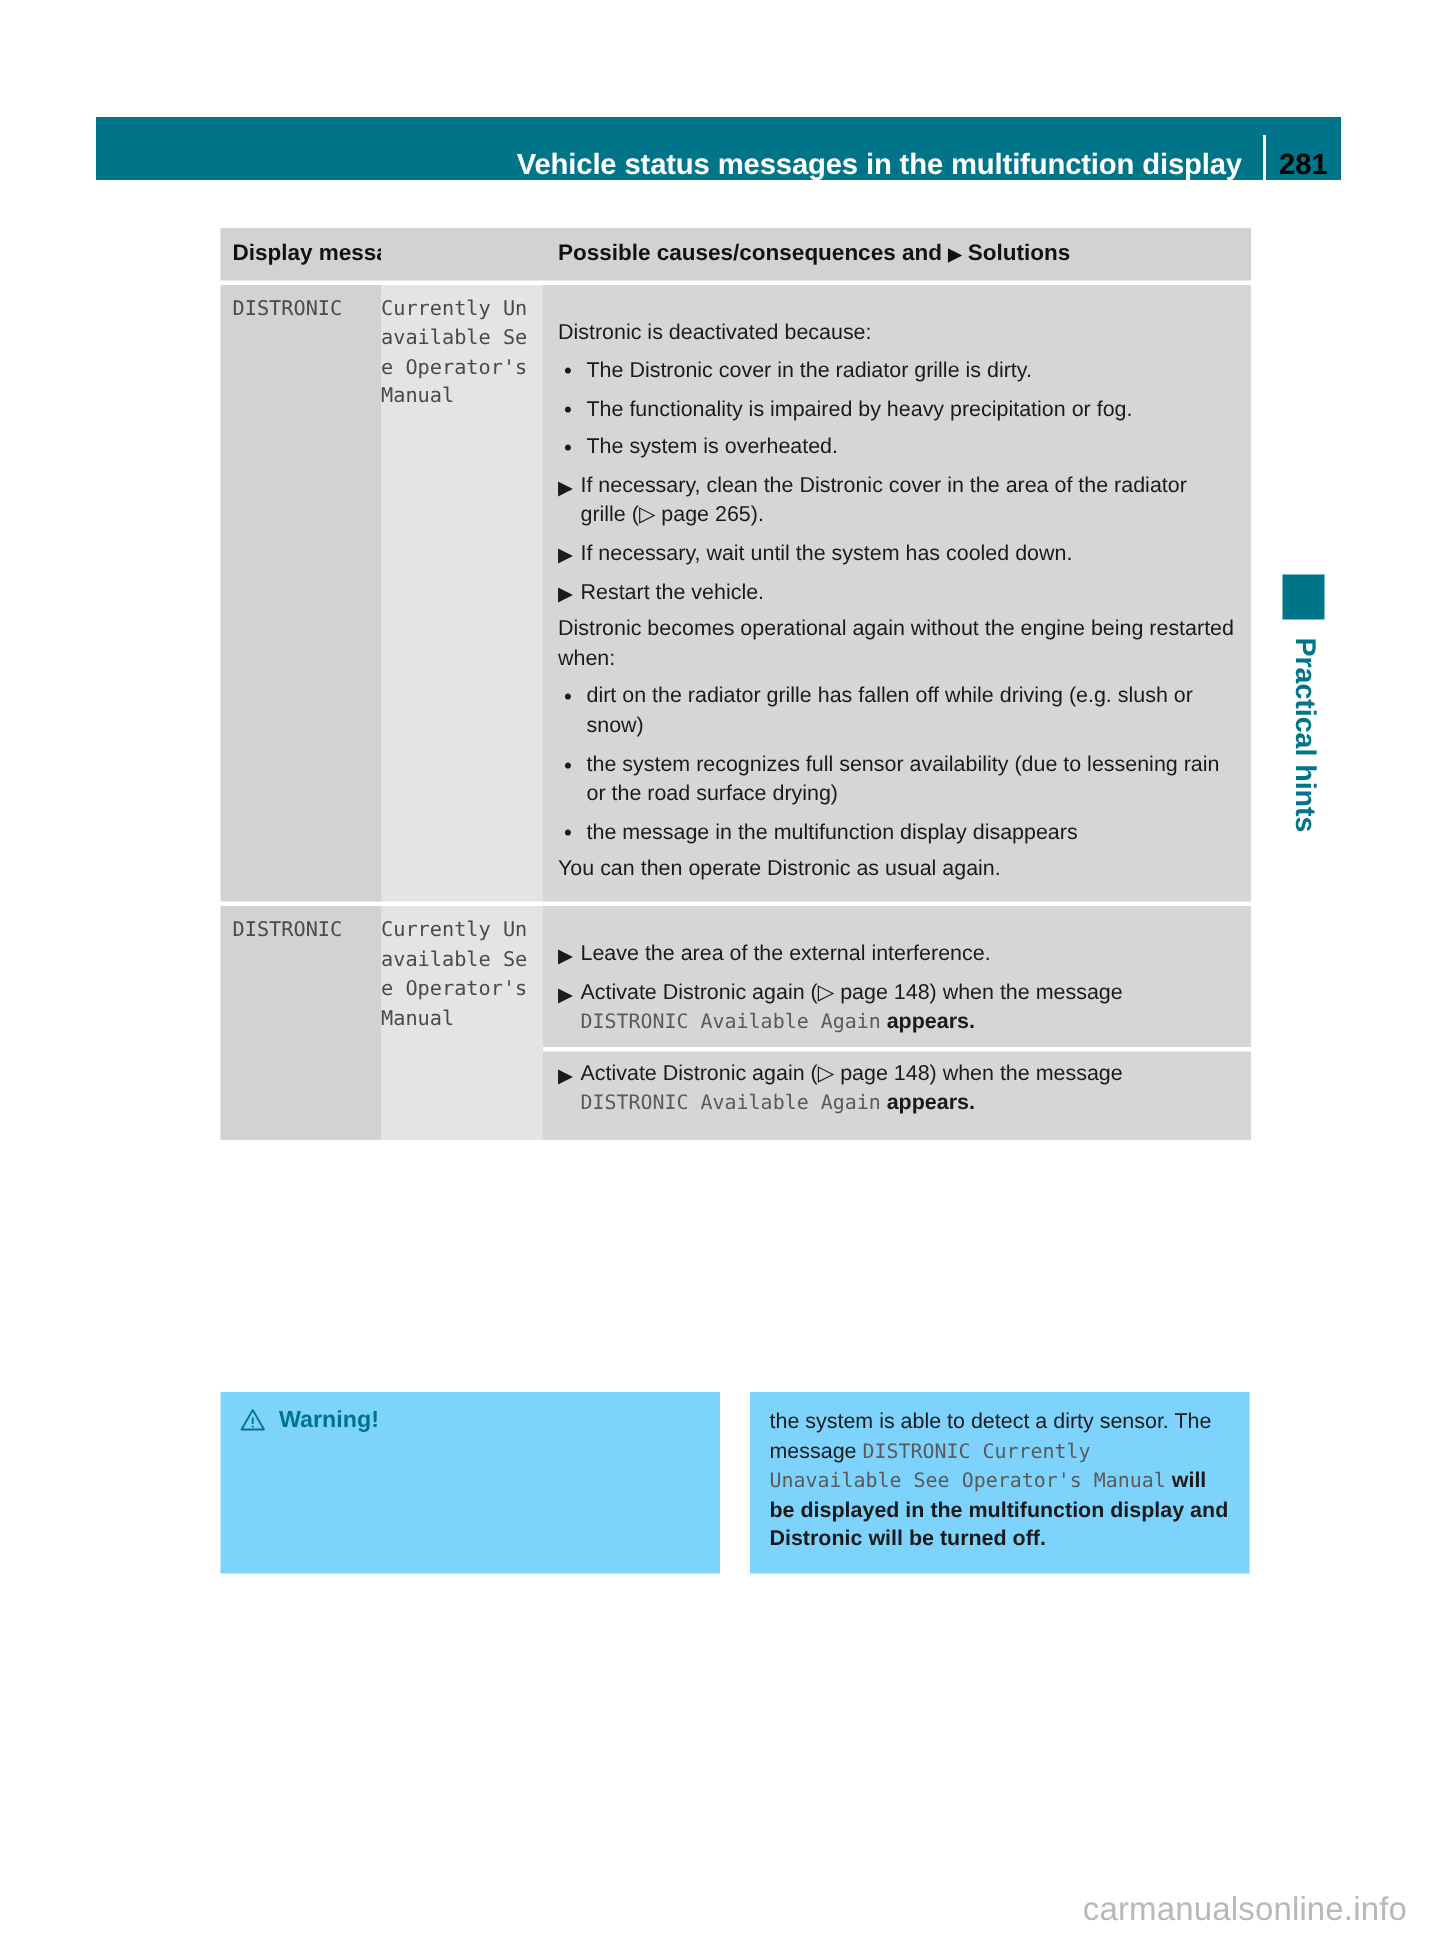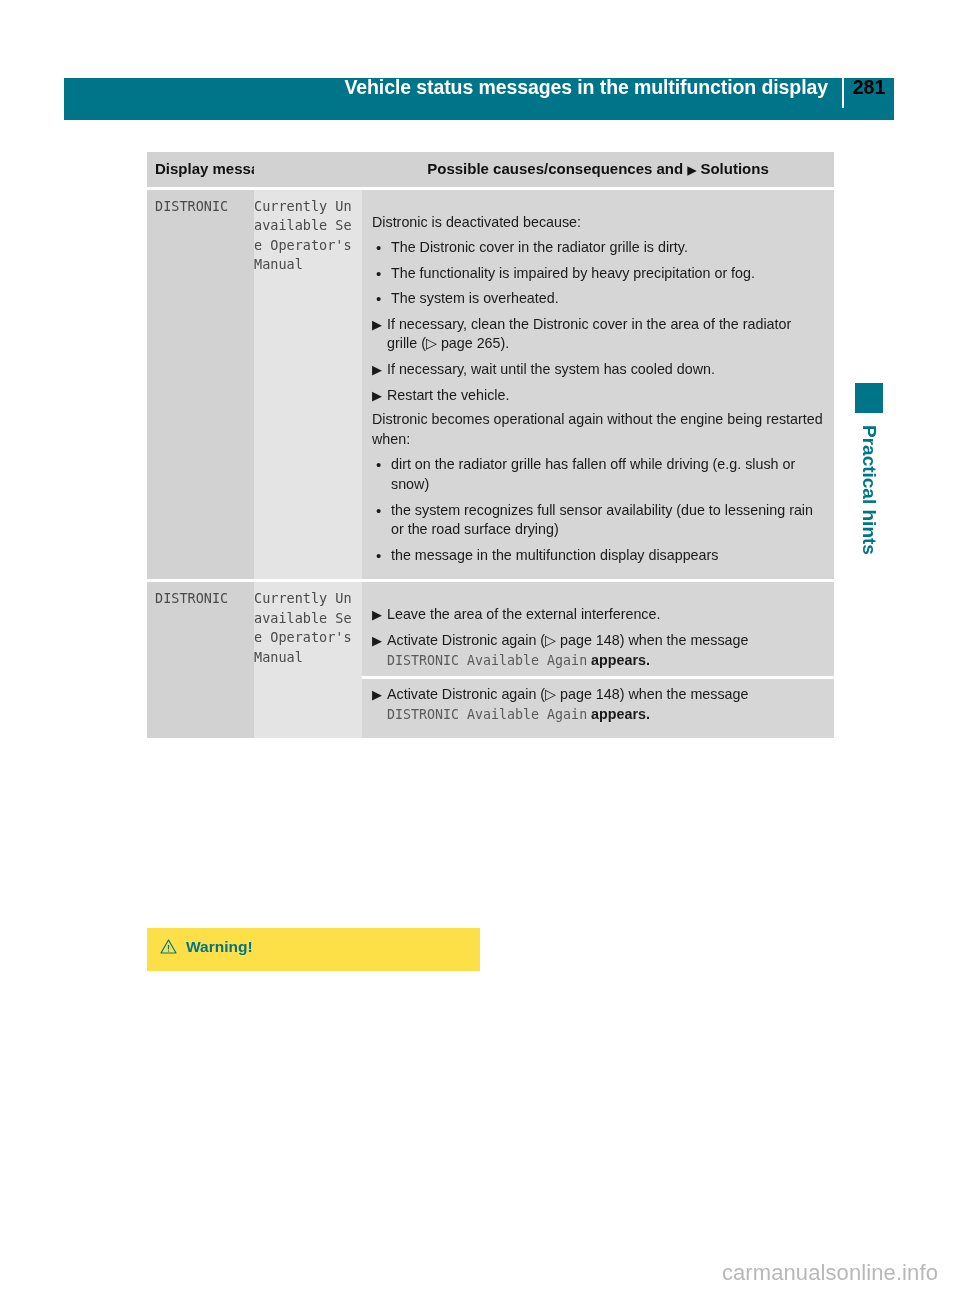--- a/index.html
+++ b/index.html
@@ -18,21 +18,21 @@
 
   
   .header-band {
     position: absolute;
     left: 64px;
     top: 78px;
     width: 830px;
     height: 42px;
     background: #00758a;
     display: flex;
-    align-items: flex-start;
+    align-items: flex-end;
     box-sizing: border-box;
   }
   .header-title {
     flex: 1;
     text-align: right;
     color: #ffffff;
     font-size: 19.5px;
     font-weight: bold;
     letter-spacing: -0.1px;
     padding-right: 14px;
@@ -106,21 +106,21 @@
     padding: 7px 6px 8px 0;
   }
   .col-c {
     flex: 1;
     background: #d6d6d6;
     box-sizing: border-box;
     padding: 7px 10px 9px 10px;
   }
   
   .hrow .col-a, .hrow .col-b { background: #d2d2d2; }
-  .hrow .col-c { background: #d2d2d2; text-align: center; }
+  .hrow .col-c { background: #d2d2d2; }
   .hrow .col-a, .hrow .col-b, .hrow .col-c {
     padding-top: 9px;
     padding-bottom: 9px;
   }
   .hdr-text {
     font-size: 15px;
     font-weight: bold;
     color: #111;
     line-height: 1.1;
     white-space: nowrap;
@@ -182,21 +182,21 @@
   
   .warn-wrap {
     position: absolute;
     left: 147px;
     top: 928px;
     width: 687px;
     display: flex;
     gap: 20px;
   }
   .warn-box {
-    background: #fde047;
+    background: #7dd3fc;
     box-sizing: border-box;
     padding: 11px 13px 12px 13px;
     width: 333px;
     flex: none;
   }
   .warn-head {
     display: flex;
     align-items: center;
     gap: 9px;
     margin-bottom: 4px;
@@ -293,20 +293,21 @@
         </div>
         <div class="li">
           <div class="mk bullet">•</div>
           <div class="tx">the system recognizes full sensor availability (due to lessening rain or the road surface drying)</div>
         </div>
         <div class="li">
           <div class="mk bullet">•</div>
           <div class="tx">the message in the multifunction display disappears</div>
         </div>
 
+        <div class="p">You can then operate Distronic as usual again.</div>
       </div>
     </div>
   </div>
 
   <div class="trow no-gap">
     <div class="col-a">
       <div class="mono tight">DISTRONIC</div>
     </div>
     <div class="col-b">
       <div class="mono">Currently Unavailable See Operator's Manual</div>
@@ -343,15 +344,18 @@
     <div class="warn-head">
       <svg width="17" height="15" viewBox="0 0 17 15">
         <path d="M8.5 1 L16 14 L1 14 Z" fill="none" stroke="#00758a" stroke-width="1.2" stroke-linejoin="round"></path>
         <line x1="8.5" y1="6" x2="8.5" y2="10.3" stroke="#00758a" stroke-width="1.2"></line>
         <circle cx="8.5" cy="12" r="0.7" fill="#00758a"></circle>
       </svg>
       <div class="warn-title">Warning!</div>
     </div>
   </div>
 
+  <div class="warn-box">
+    <div class="warn-body"><span>the system is able to detect a dirty sensor. The message </span><span class="inline-mono">DISTRONIC Currently Unavailable See Operator's Manual</span><span class="bold"> will be displayed in the multifunction display and Distronic will be turned off.</span></div>
+  </div>
 </div>
 
 <div class="watermark">carmanualsonline.info</div>
 
 </body></html>

